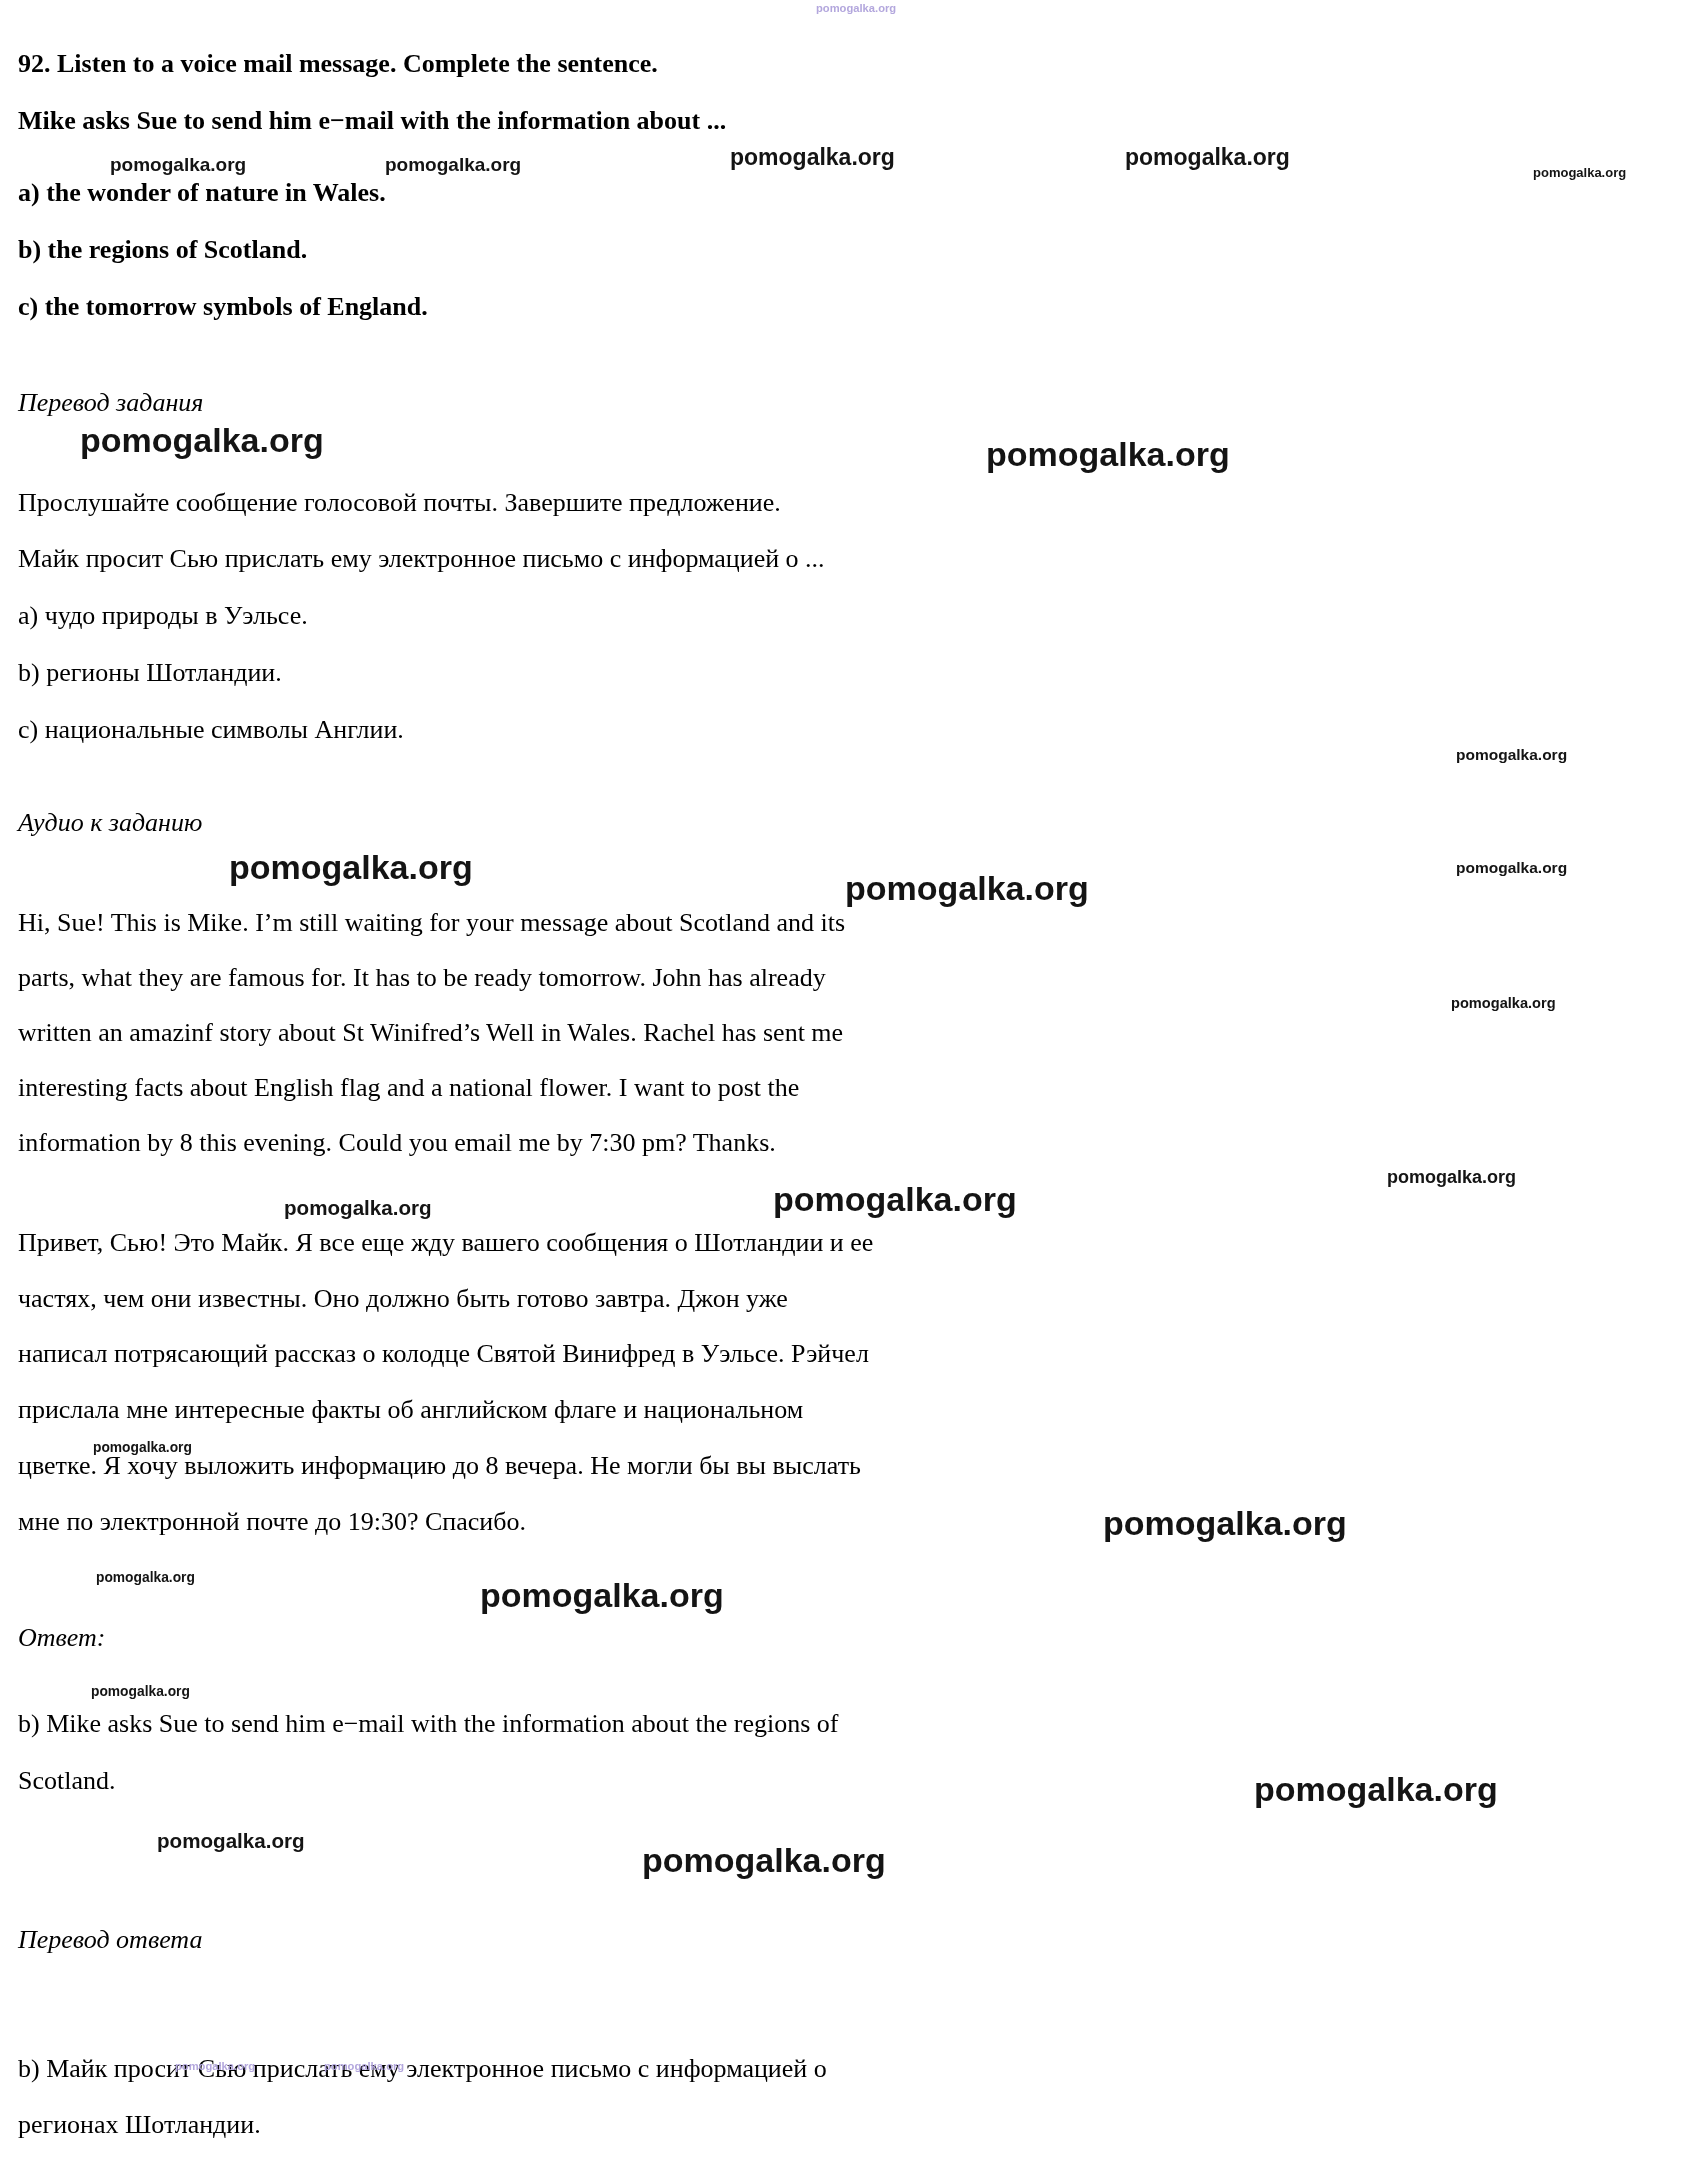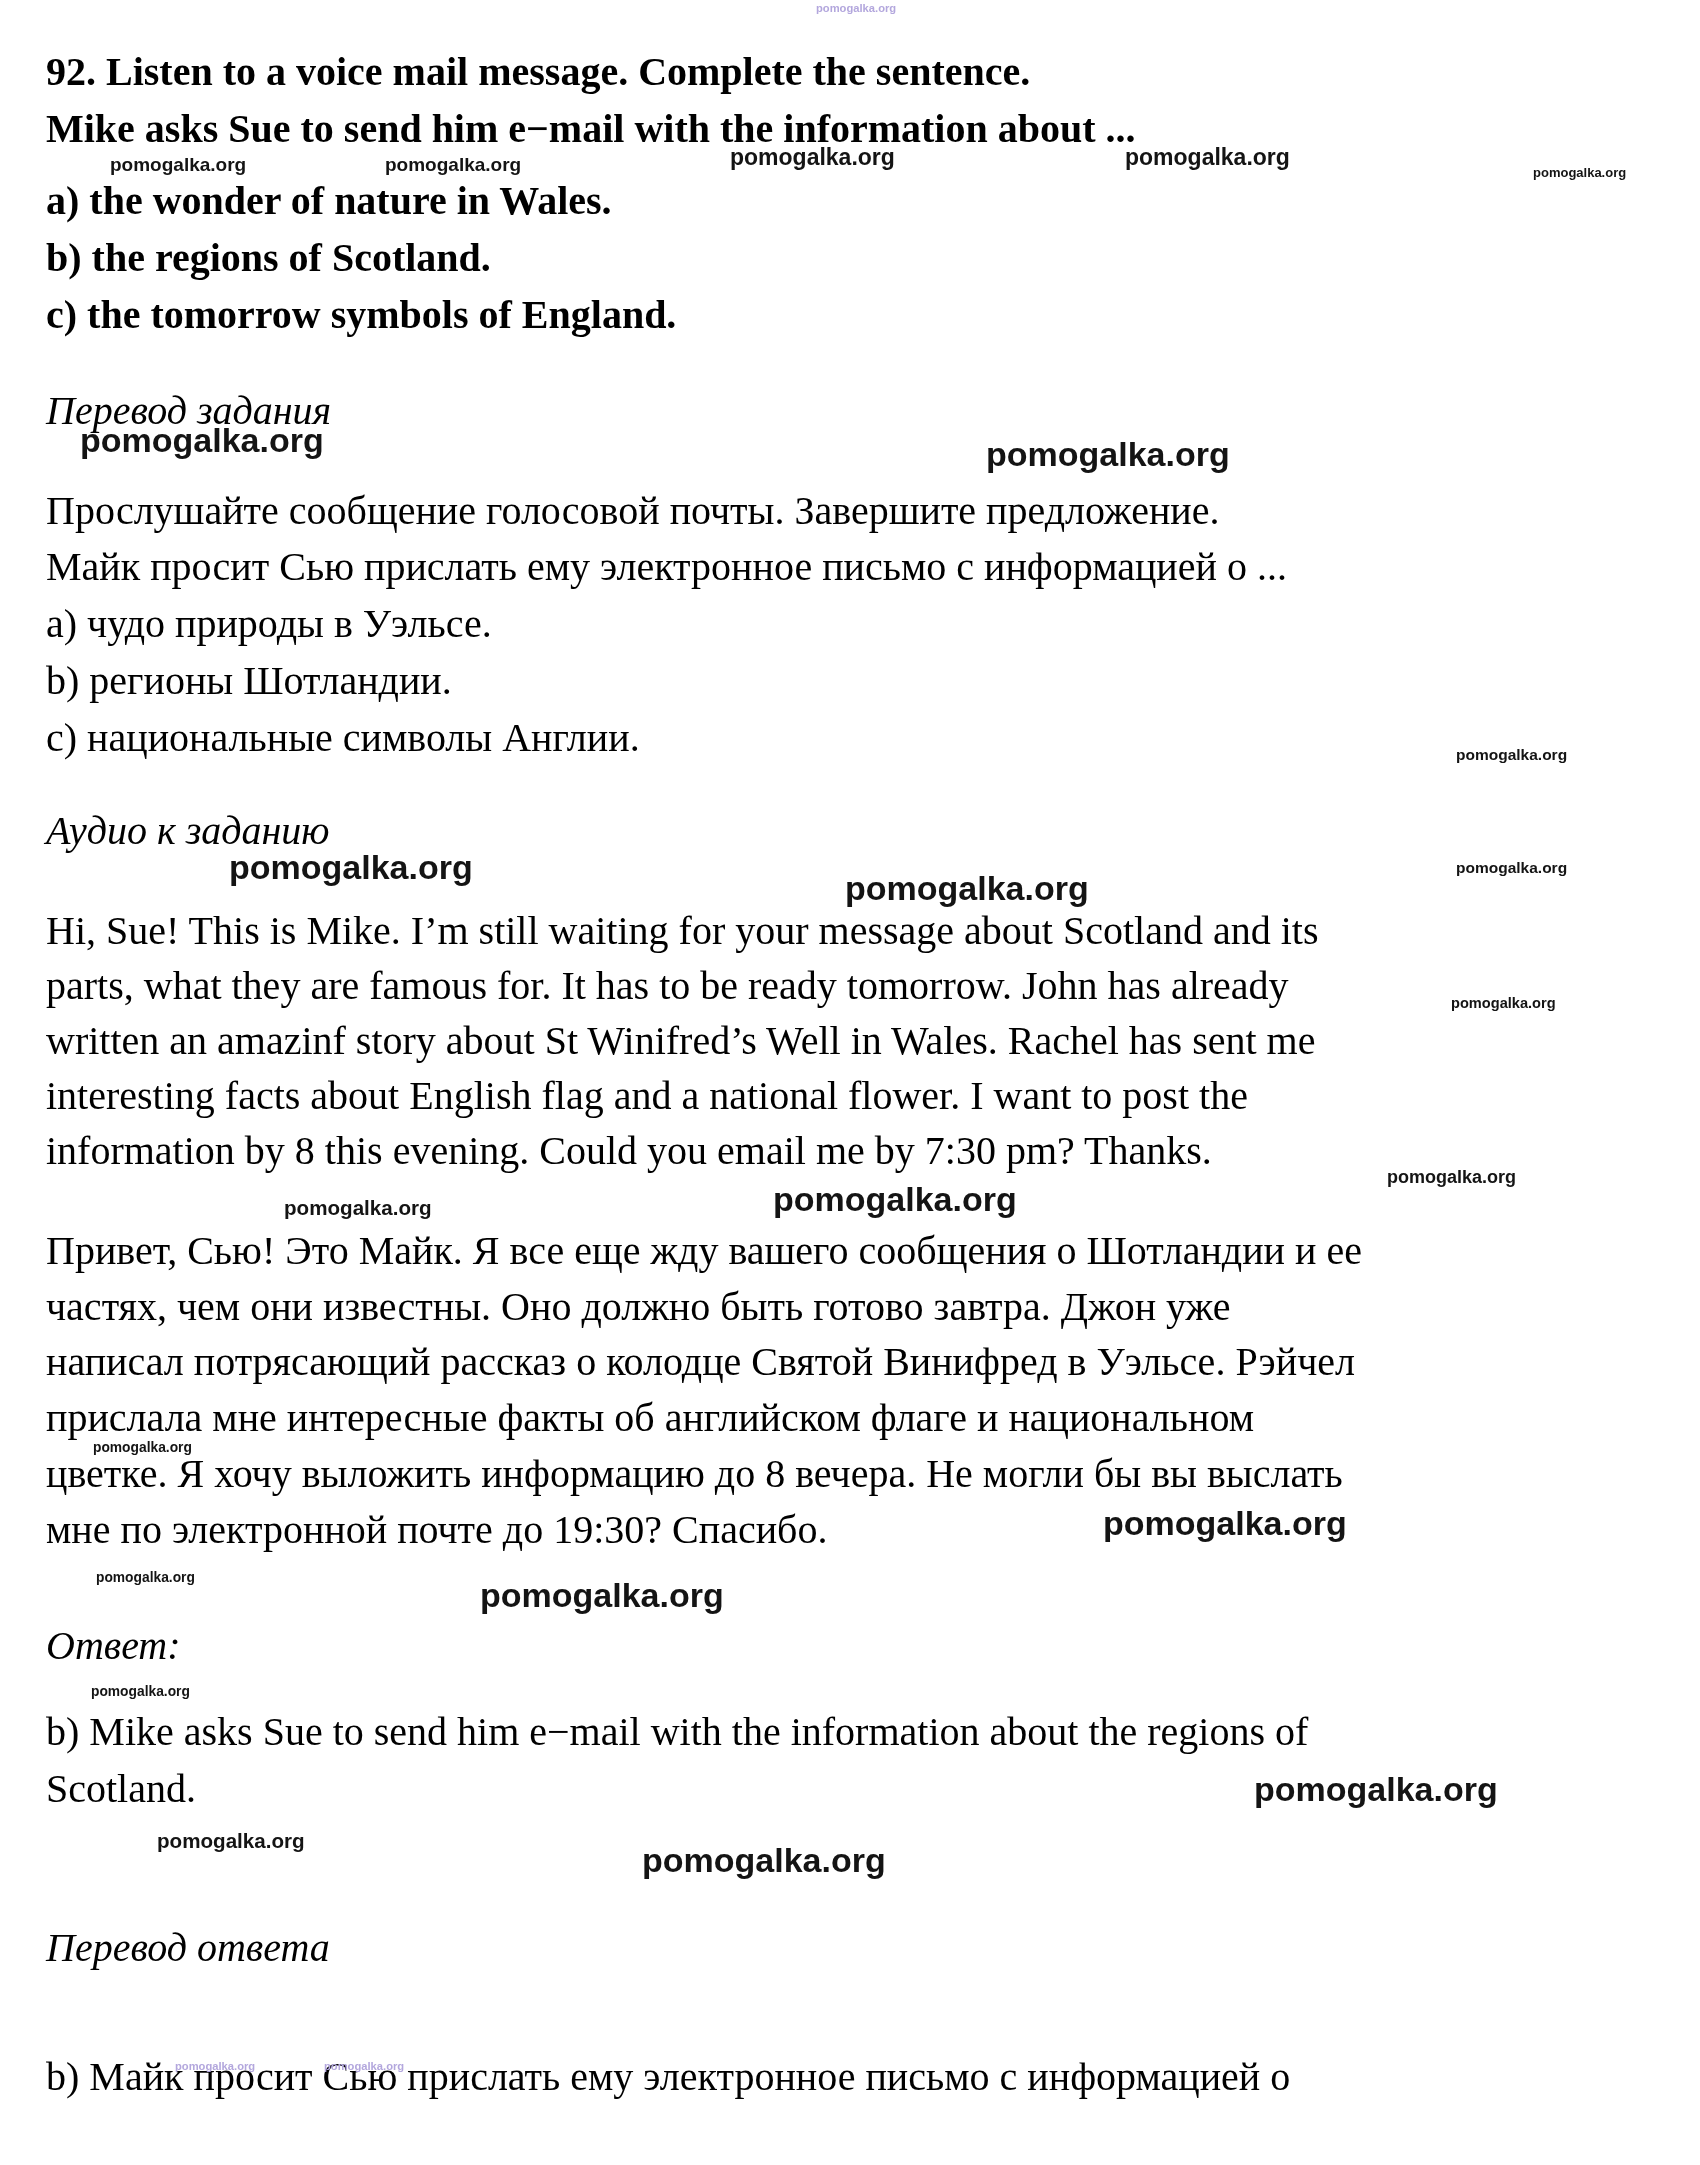--- a/index.html
+++ b/index.html
@@ -8,23 +8,23 @@
     position:relative;
     width:1700px;
     height:2166px;
     background:#ffffff;
     overflow:hidden;
     font-family:"Liberation Serif","DejaVu Serif",serif;
     color:#000000;
   }
   .line {
     position:absolute;
-    left:46px;
+    left:18px;
     white-space:nowrap;
-    font-size:40px;
+    font-size:26px;
     line-height:1.1;
   }
   .bold { font-weight:700; }
   .italic { font-style:italic; }
   .wm {
     position:absolute;
     font-family:"Liberation Sans","DejaVu Sans",sans-serif;
     font-weight:700;
     white-space:nowrap;
     line-height:1;
@@ -62,20 +62,21 @@
   <div class="line" style="top:1396px">прислала мне интересные факты об английском флаге и национальном</div>
   <div class="line" style="top:1452px">цветке. Я хочу выложить информацию до 8 вечера. Не могли бы вы выслать</div>
   <div class="line" style="top:1508px">мне по электронной почте до 19:30? Спасибо.</div>
 
   <div class="line italic" style="top:1624px">Ответ:</div>
   <div class="line" style="top:1710px">b) Mike asks Sue to send him e−mail with the information about the regions of</div>
   <div class="line" style="top:1767px">Scotland.</div>
 
   <div class="line italic" style="top:1926px">Перевод ответа</div>
   <div class="line" style="top:2055px">b) Майк просит Сью прислать ему электронное письмо с информацией о</div>
+  <div class="line" style="top:2111px">регионах Шотландии.</div>
 
   <div>
       <span class="wm" style="left: 816px; top: 2.6px; font-size: 11.2px; color: rgb(179, 167, 221);">pomogalka.org</span>
       <span class="wm" style="left: 110px; top: 155px; font-size: 19px; color: rgb(20, 20, 20);">pomogalka.org</span>
       <span class="wm" style="left: 385px; top: 155px; font-size: 19px; color: rgb(20, 20, 20);">pomogalka.org</span>
       <span class="wm" style="left: 730px; top: 146px; font-size: 23px; color: rgb(20, 20, 20);">pomogalka.org</span>
       <span class="wm" style="left: 1125px; top: 146px; font-size: 23px; color: rgb(20, 20, 20);">pomogalka.org</span>
       <span class="wm" style="left: 1533px; top: 166px; font-size: 13px; color: rgb(20, 20, 20);">pomogalka.org</span>
       <span class="wm" style="left: 80px; top: 423px; font-size: 34px; color: rgb(20, 20, 20);">pomogalka.org</span>
       <span class="wm" style="left: 986px; top: 437px; font-size: 34px; color: rgb(20, 20, 20);">pomogalka.org</span>

